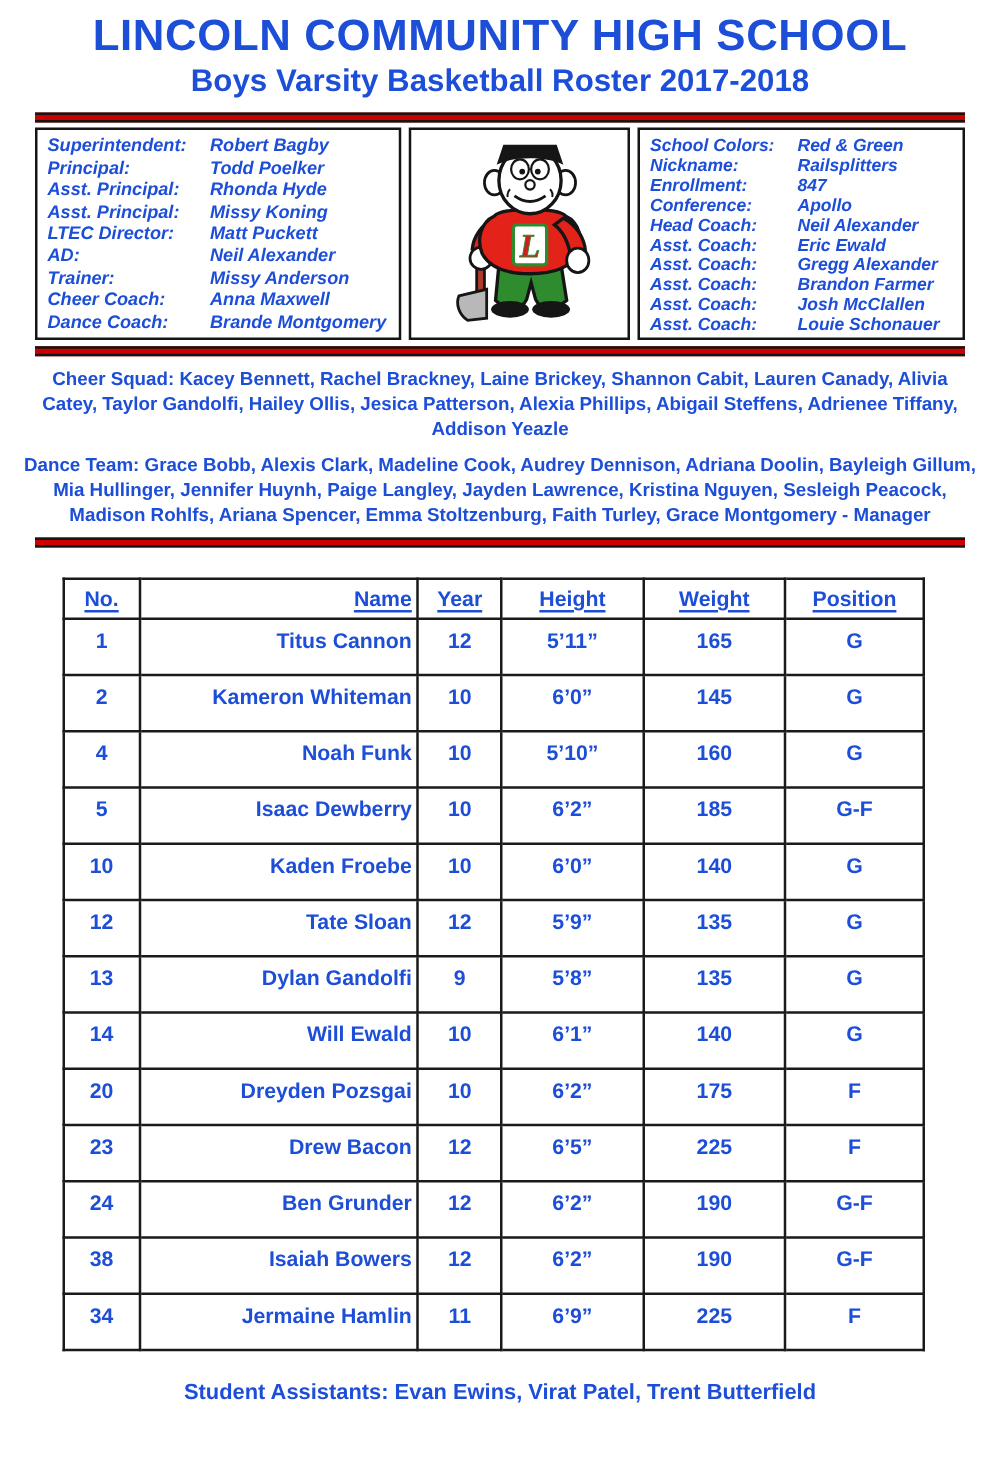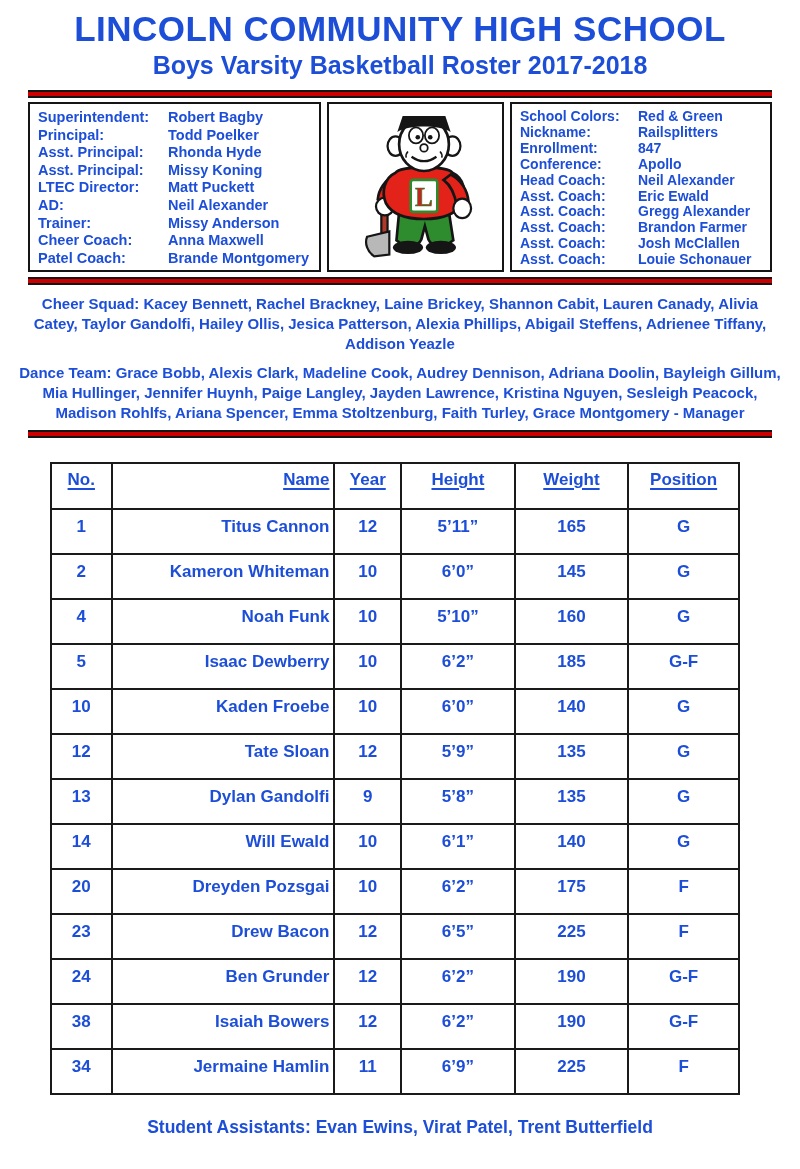--- a/index.html
+++ b/index.html
@@ -34,20 +34,21 @@
     margin:0 28px;
   }
   .rule.r1 { margin-top:12px; }
   .rule.r2 { margin-top:5px; }
   .rule.r3 { margin-top:7px; }
 
   .info-section {
     display:flex;
     gap:6px;
     margin:4px 28px 0 28px;
+    font-style:italic;
   }
   .info-box {
     border:2px solid #151515;
     box-sizing:border-box;
     height:170px;
     padding:5px 8px;
     overflow:hidden;
   }
   .info-box.left  { width:293px; }
   .mascot-box {
@@ -83,21 +84,21 @@
     font-size:17px;
   }
   table.roster th, table.roster td {
     border:2px solid #1a1a1a;
     box-sizing:border-box;
     vertical-align:top;
     font-weight:bold;
     padding:7px 4px 0 4px;
     text-align:center;
   }
-  table.roster th { height:46px; padding-top:6px; }
+  table.roster th { height:32px; padding-top:6px; }
   table.roster td { height:45px; }
   table.roster th .hd {
     text-decoration:underline;
     text-decoration-thickness:2px;
     text-underline-offset:3px;
   }
   .col-no   { width:8.8%; }
   .col-name { width:32.4%; }
   .col-year { width:9.7%; }
   .col-hgt  { width:16.5%; }
@@ -150,21 +151,21 @@
         </div>
       <div class="info-row">
           <span class="info-label">Trainer:</span>
           <span class="info-value">Missy Anderson</span>
         </div>
       <div class="info-row">
           <span class="info-label">Cheer Coach:</span>
           <span class="info-value">Anna Maxwell</span>
         </div>
       <div class="info-row">
-          <span class="info-label">Patel Coach:</span>
+          <span class="info-label">Dance Coach:</span>
           <span class="info-value">Brande Montgomery</span>
         </div>
     </div>
 
     <div class="mascot-box">
       <svg width="152" height="160" viewBox="0 0 170 180">
 
         <rect x="46" y="104" width="7" height="52" rx="2" fill="#b03a2a" stroke="#151515" stroke-width="2.5"></rect>
 
         <path d="M30,146 L55,140 L55,166 L38,168 C30,163 27,153 30,146 Z" fill="#b8b8b8" stroke="#151515" stroke-width="2.5"></path>

